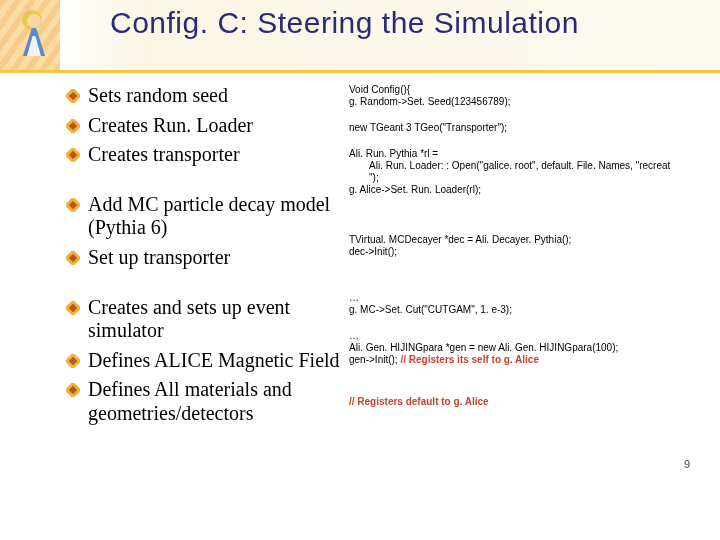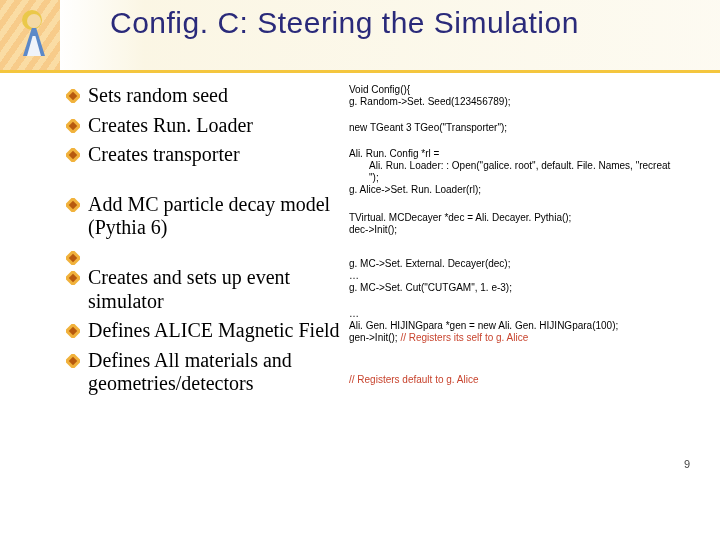--- a/index.html
+++ b/index.html
@@ -126,21 +126,21 @@
     top: 5px;
     width: 14px;
     height: 14px;
   }
   .bicon svg { display: block; }
   .rblock {
     margin-bottom: 14px;
   }
   .rline { white-space: pre; }
   .ind1 { padding-left: 20px; display: block; white-space: pre; }
-  .comment { color: #c8442e; }
+  .comment { color: #c8442e; font-weight: bold; }
   .page-num {
     position: absolute;
     right: 30px;
     bottom: 14px;
     font-family: Arial, sans-serif;
     font-size: 11px;
     color: #444;
   }
 </style>
 </head>
@@ -201,20 +201,21 @@
           </span>
           <span>Add MC particle decay model (Pythia 6)</span>
         </li>
         <li>
           <span class="bicon">
             <svg width="14" height="14">
                 <rect x="1" y="1" width="12" height="12" fill="#f1b23c" transform="rotate(45 7 7)"></rect>
                 <rect x="4" y="4" width="6" height="6" fill="#b85a0e" transform="rotate(45 7 7)"></rect>
               </svg>
           </span>
+          <span>Set up transporter</span>
         </li>
         <li class="spacer"></li>
         <li>
           <span class="bicon">
             <svg width="14" height="14">
                 <rect x="1" y="1" width="12" height="12" fill="#f1b23c" transform="rotate(45 7 7)"></rect>
                 <rect x="4" y="4" width="6" height="6" fill="#b85a0e" transform="rotate(45 7 7)"></rect>
               </svg>
           </span>
           <span>Creates and sets up event simulator</span>
@@ -245,33 +246,33 @@
       <div class="rblock">
         <span class="rline">Void Config(){</span><br>
         <span class="rline">g. Random-&gt;Set. Seed(123456789);</span>
       </div>
 
       <div class="rblock">
         <span class="rline">new TGeant 3 TGeo("Transporter");</span>
       </div>
 
       <div class="rblock">
-        <span class="rline">Ali. Run. Config *rl =</span><br>
+        <span class="rline">Ali. Run. Pythia *rl =</span><br>
         <span class="ind1">Ali. Run. Loader: : Open("galice. root", default. File. Names, "recreat</span>
         <span class="ind1">");</span>
         <span class="rline">g. Alice-&gt;Set. Run. Loader(rl);</span>
       </div>
 
-      <div class="rblock" style="margin-top:16px">
+      <div class="rblock" style="margin-top:38px">
         <span class="rline">TVirtual. MCDecayer *dec = Ali. Decayer. Pythia();</span><br>
         <span class="rline">dec-&gt;Init();</span>
       </div>
 
       <div class="rblock" style="margin-top:22px">
-        <span class="rline">g. MC-&gt;Set. External. Decayer(dec);</span><br>
+        <br>
         <span class="rline">…</span><br>
         <span class="rline">g. MC-&gt;Set. Cut("CUTGAM", 1. e-3);</span>
       </div>
 
       <div class="rblock">
         <span class="rline">…</span><br>
         <span class="rline">Ali. Gen. HIJINGpara *gen = new Ali. Gen. HIJINGpara(100);</span><br>
         <span class="rline"><span>gen-&gt;Init(); </span><span class="comment">// Registers its self to g. Alice</span></span>
       </div>
 

